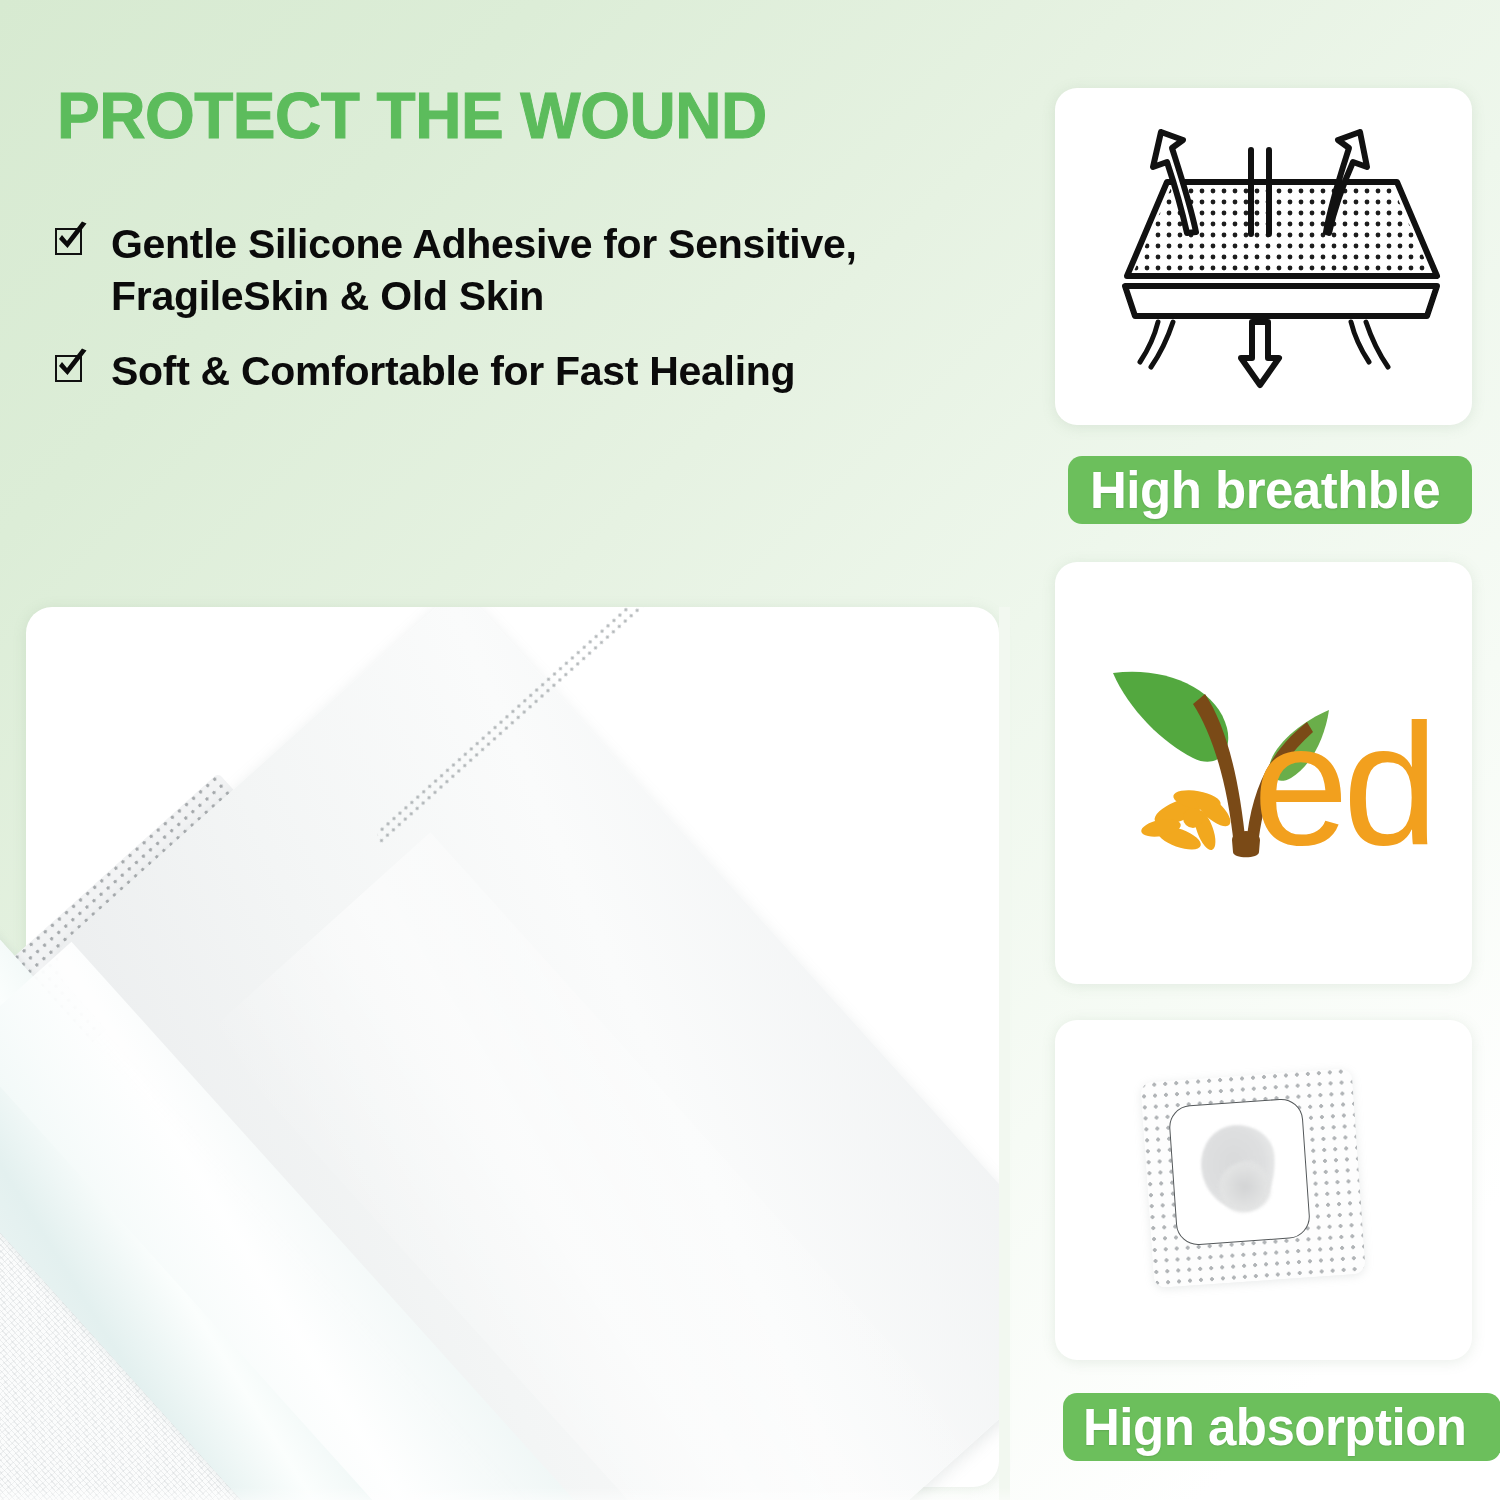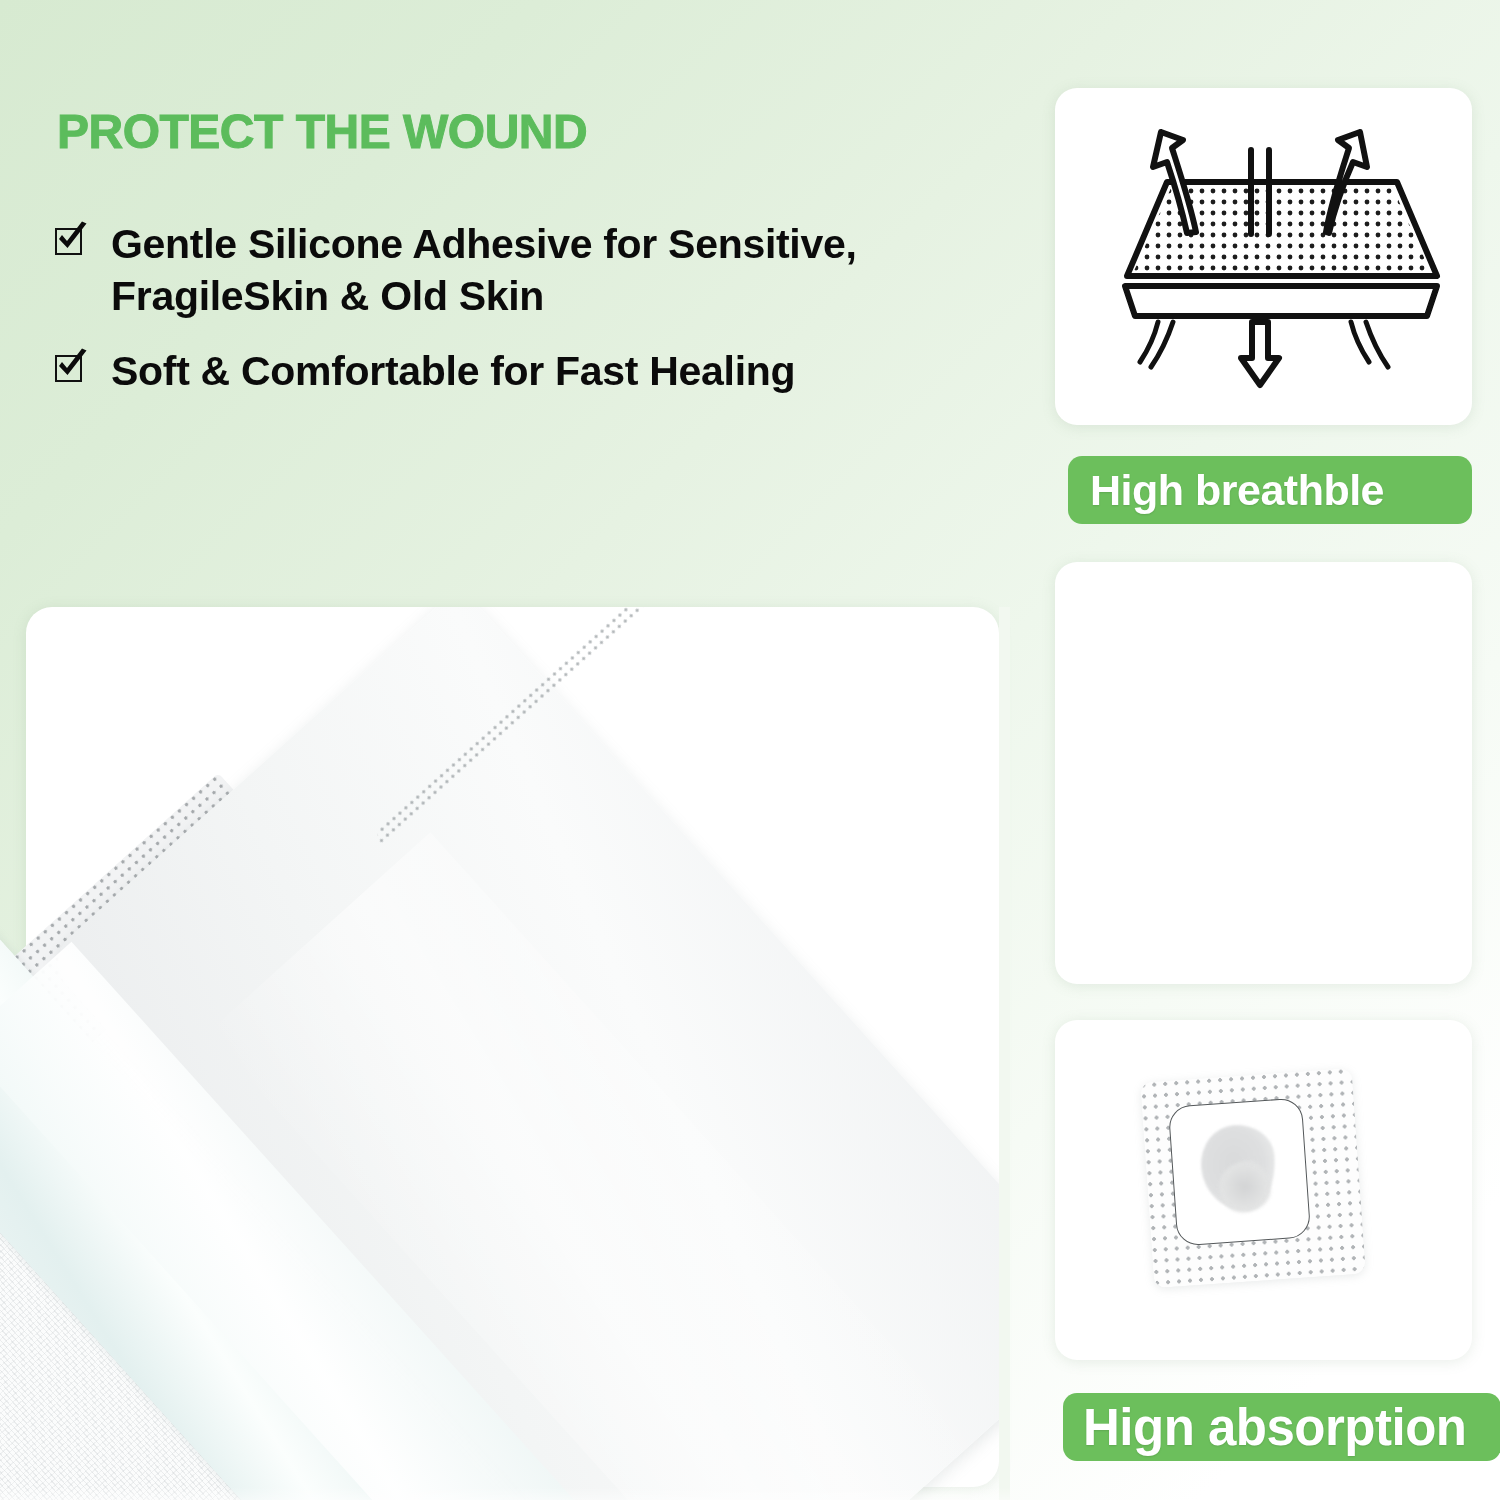--- a/index.html
+++ b/index.html
@@ -9,22 +9,22 @@
     background:#ffffff;
   }
   .canvas{
     position:relative;width:1500px;height:1500px;overflow:hidden;
     background:
       linear-gradient(135deg,#d7ead1 0%, #dcedd7 18%, #e6f2e2 38%, #eef7ec 55%, #f6fbf5 72%, #ffffff 90%);
   }
 
   
   .headline{
-    position:absolute;left:57px;top:108px;width:960px;
-    font-size:48px;line-height:1.0;font-weight:bold;
+    position:absolute;left:57px;top:84px;width:960px;
+    font-size:64px;line-height:1.0;font-weight:bold;
     letter-spacing:-0.5px;
     color:#5cbc5c;
     -webkit-text-stroke:1px #5cbc5c;
   }
   .bullets{position:absolute;left:53px;top:218px;width:980px;}
   .bullet{display:flex;align-items:flex-start;margin-bottom:22px;}
   .bullet:last-child{margin-bottom:0;}
   .chk{
     flex:0 0 auto;width:36px;margin-right:22px;margin-top:6px;
     position:relative;height:40px;
@@ -51,21 +51,21 @@
   #card-breathe{left:1055px;top:88px;width:417px;height:337px;border-radius:22px;}
   #card-logo{left:1055px;top:562px;width:417px;height:422px;border-radius:22px;}
   #card-absorb{left:1055px;top:1020px;width:417px;height:340px;border-radius:22px;}
 
   .badge{
     position:absolute;background:#6cbf5c;border-radius:14px;
     display:flex;align-items:center;
     color:#fff;font-weight:bold;letter-spacing:-0.5px;
     text-shadow:0 1px 2px rgba(0,0,0,0.12);
   }
-  #badge-breathe{left:1068px;top:456px;width:404px;height:68px;font-size:43px;padding-left:22px;box-sizing:border-box;}
+  #badge-breathe{left:1068px;top:456px;width:404px;height:68px;font-size:51px;padding-left:22px;box-sizing:border-box;}
   #badge-absorb{left:1063px;top:1393px;width:438px;height:68px;font-size:51px;padding-left:20px;box-sizing:border-box;}
   
   #photo-bleed{position:absolute;left:0;top:607px;width:1010px;height:893px;overflow:hidden;pointer-events:none;}
 
   .sheet{position:absolute;transform-origin:50% 50%;}
 
   
   .perf{
     background-color:#f2f3f4;
     background-image:radial-gradient(circle at 2.6px 2.6px, rgba(120,126,130,0.62) 1.55px, rgba(0,0,0,0) 1.9px);
@@ -188,20 +188,46 @@
       <path d="M311 234 C317 252 324 266 333 279" fill="none" stroke="#111" stroke-width="5" stroke-linecap="round"></path>
 
       <path d="M197 234 L197 270 L186 270 L205 297 L224 270 L213 270 L213 234 Z" fill="#fff" stroke="#111" stroke-width="6" stroke-linejoin="round"></path>
     </svg>
   </div>
   <div class="badge" id="badge-breathe">
     <span>High breathble</span>
   </div>
 
   <div class="card" id="card-logo"></div>
+  <div id="ved-logo">
+    <svg width="345" height="250" viewBox="0 0 345 250" aria-hidden="true">
+
+      <path d="M20 25 C72 18 124 40 134 80 C140 104 124 122 100 110 C70 95 36 62 20 25 Z" fill="#53a83f"></path>
+
+      <path d="M236 62 C212 72 186 92 178 112 C172 128 184 138 198 130 C218 118 232 90 236 62 Z" fill="#6aae4a"></path>
+
+      <path d="M112 46 C132 76 146 126 153 198 L141 198 C134 130 118 84 100 56 Z" fill="#7a4a17"></path>
+
+      <path d="M153 198 C158 142 176 104 214 74 L220 84 C186 114 170 148 165 198 Z" fill="#7a4a17"></path>
+
+      <path d="M139 192 C139 180 167 180 167 192 L166 204 C166 211 140 211 140 204 Z" fill="#7a4a17"></path>
+
+      <g fill="#f2a81e">
+        <ellipse cx="86" cy="163" rx="26" ry="10" transform="rotate(-22 86 163)"></ellipse>
+        <ellipse cx="104" cy="152" rx="24" ry="9" transform="rotate(10 104 152)"></ellipse>
+        <ellipse cx="120" cy="162" rx="22" ry="9" transform="rotate(42 120 162)"></ellipse>
+        <ellipse cx="112" cy="182" rx="21" ry="8" transform="rotate(70 112 182)"></ellipse>
+        <ellipse cx="86" cy="190" rx="23" ry="9" transform="rotate(20 86 190)"></ellipse>
+        <ellipse cx="68" cy="180" rx="20" ry="8" transform="rotate(-10 68 180)"></ellipse>
+        <ellipse cx="100" cy="170" rx="10" ry="10"></ellipse>
+      </g>
+
+      <text x="160" y="196" font-family="'Liberation Sans', sans-serif" font-size="172" fill="#f2a01e" letter-spacing="-6">ed</text>
+    </svg>
+  </div>
 
   <div class="card" id="card-absorb">
     <div style="position:absolute;left:0;top:0;width:417px;height:340px;">
       <div class="patch" style="left:92px;top:55px;width:212px;height:206px;transform:rotate(-4deg);
            box-shadow:0 2px 8px rgba(160,170,170,.22);">
         <div class="patch-pad" style="left:26px;top:26px;width:134px;height:140px;">
           <div class="stain" style="left:28px;top:22px;width:74px;height:86px;
                background:radial-gradient(ellipse at 45% 45%, #d9dadb 0%, #dedfe0 52%, #e9eaea 78%, rgba(255,255,255,0) 100%);
                border-radius:48% 52% 40% 60% / 46% 38% 62% 54%;filter:blur(1.2px);"></div>
           <div class="stain" style="left:44px;top:58px;width:52px;height:52px;

